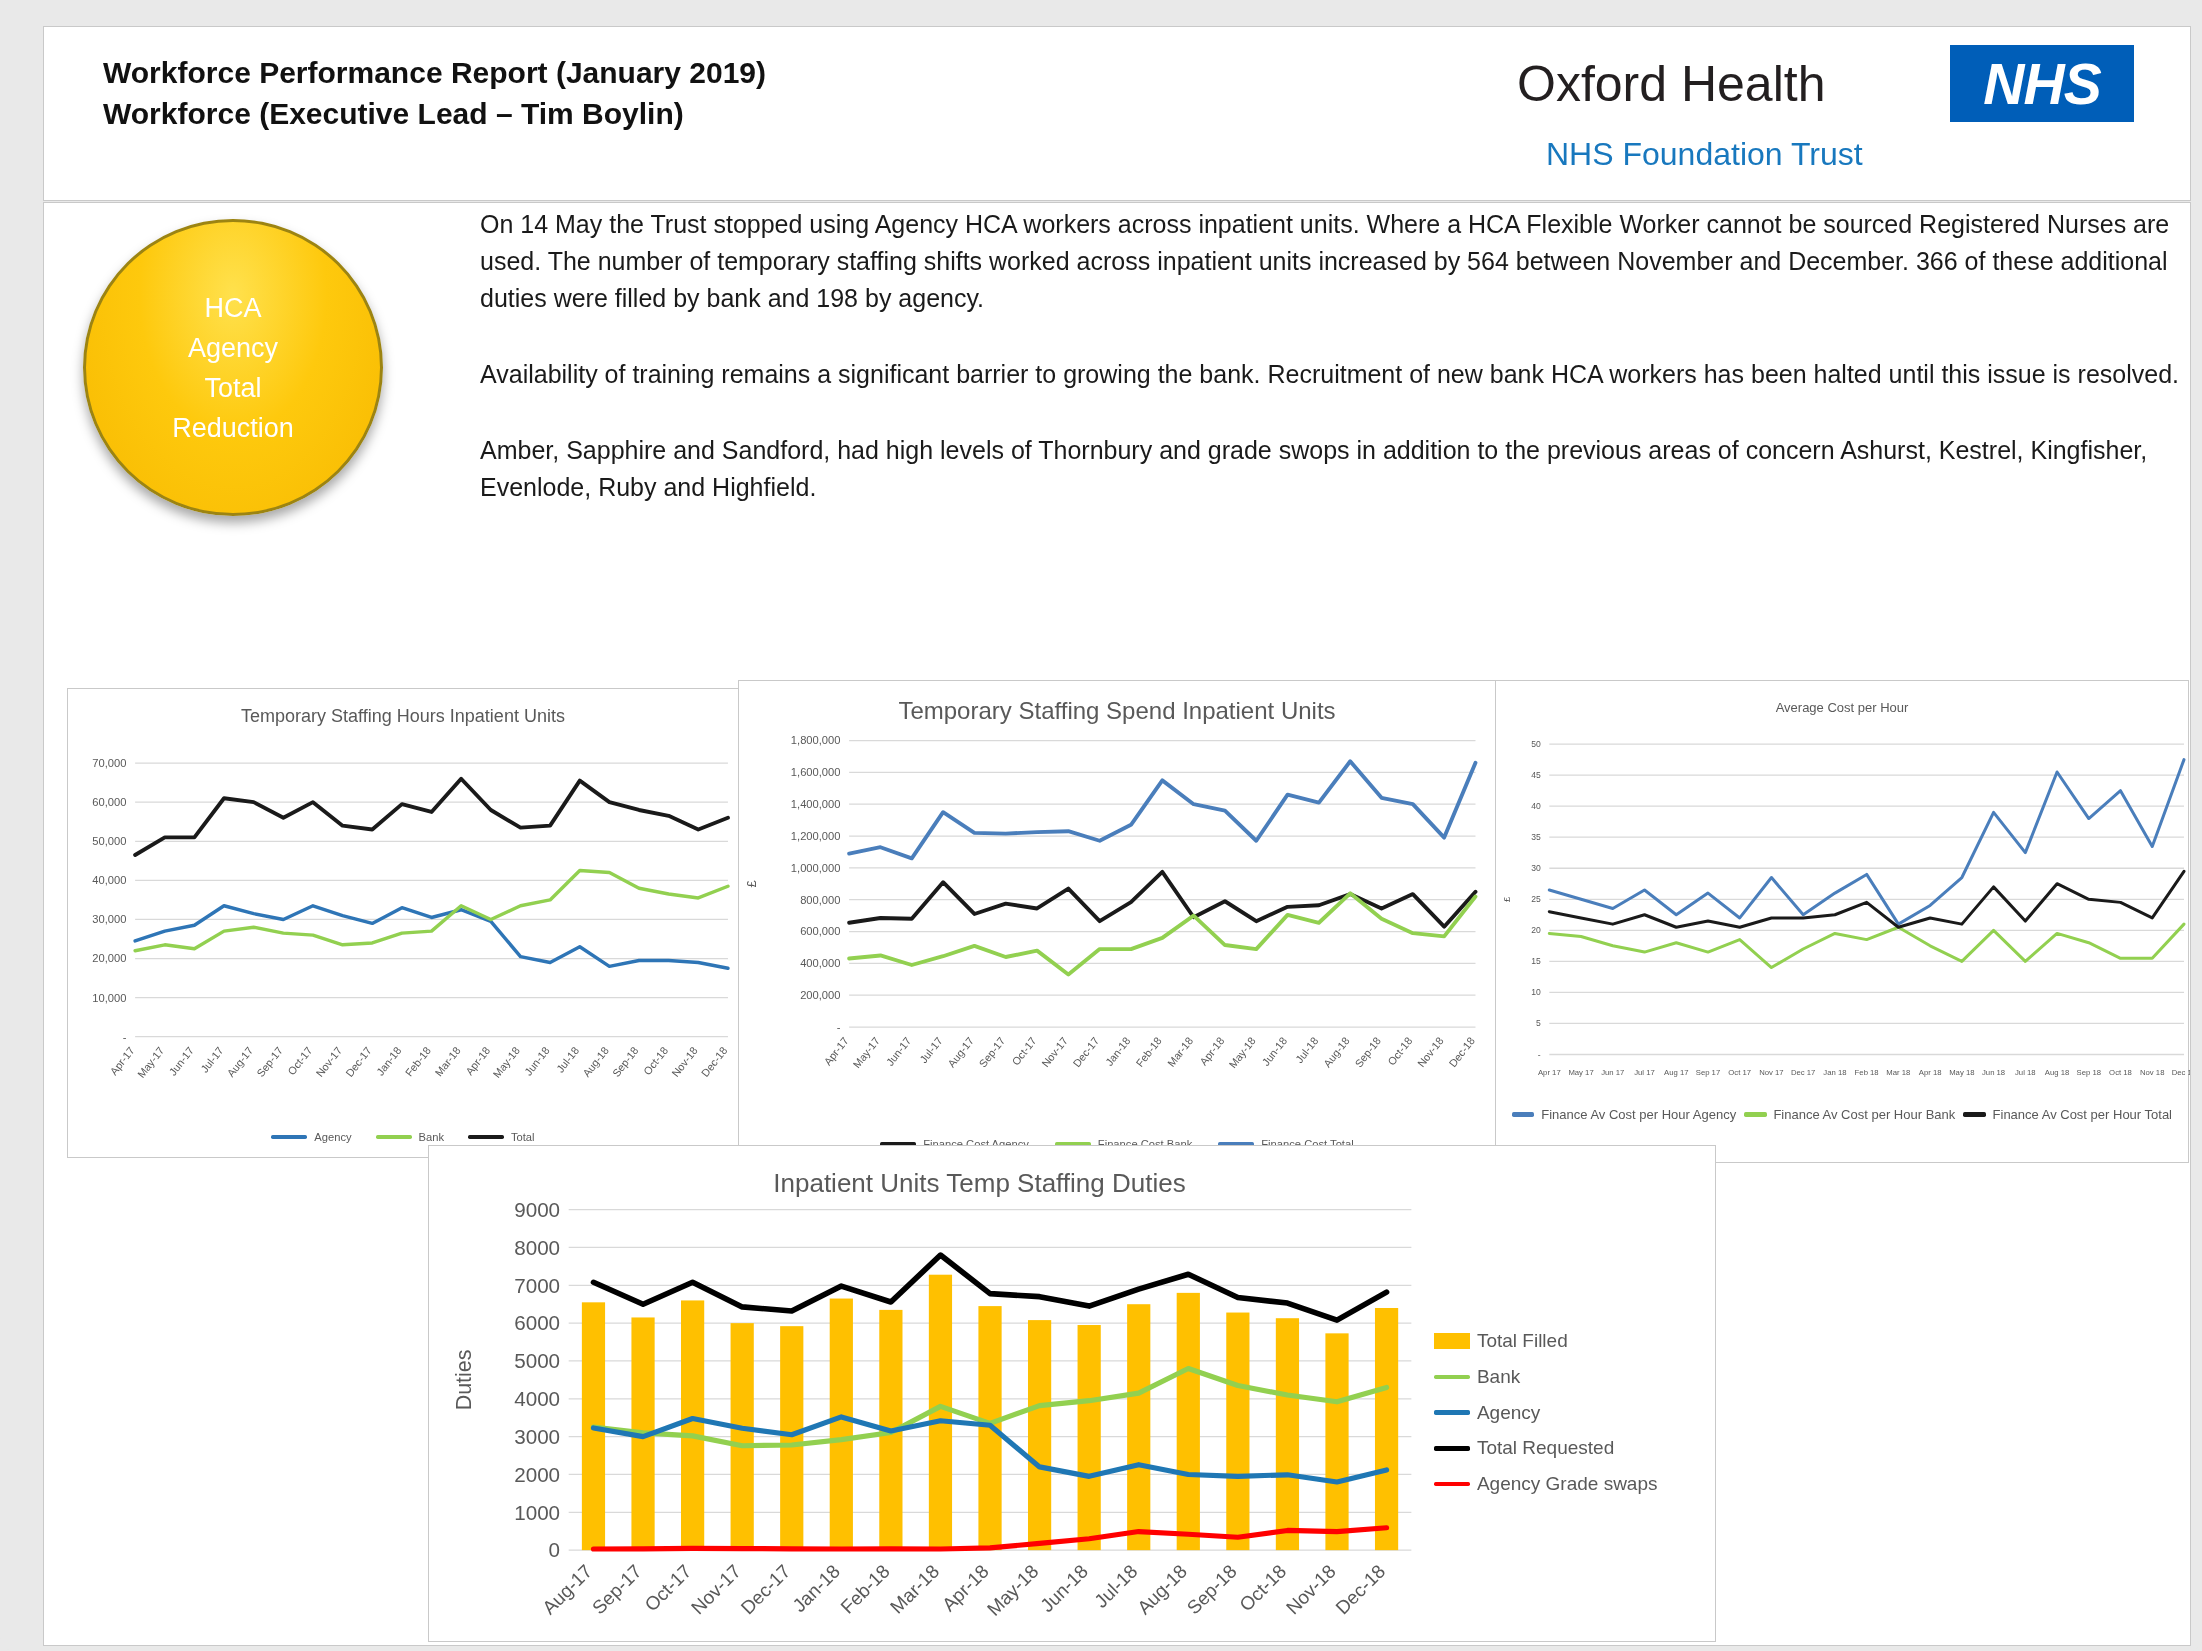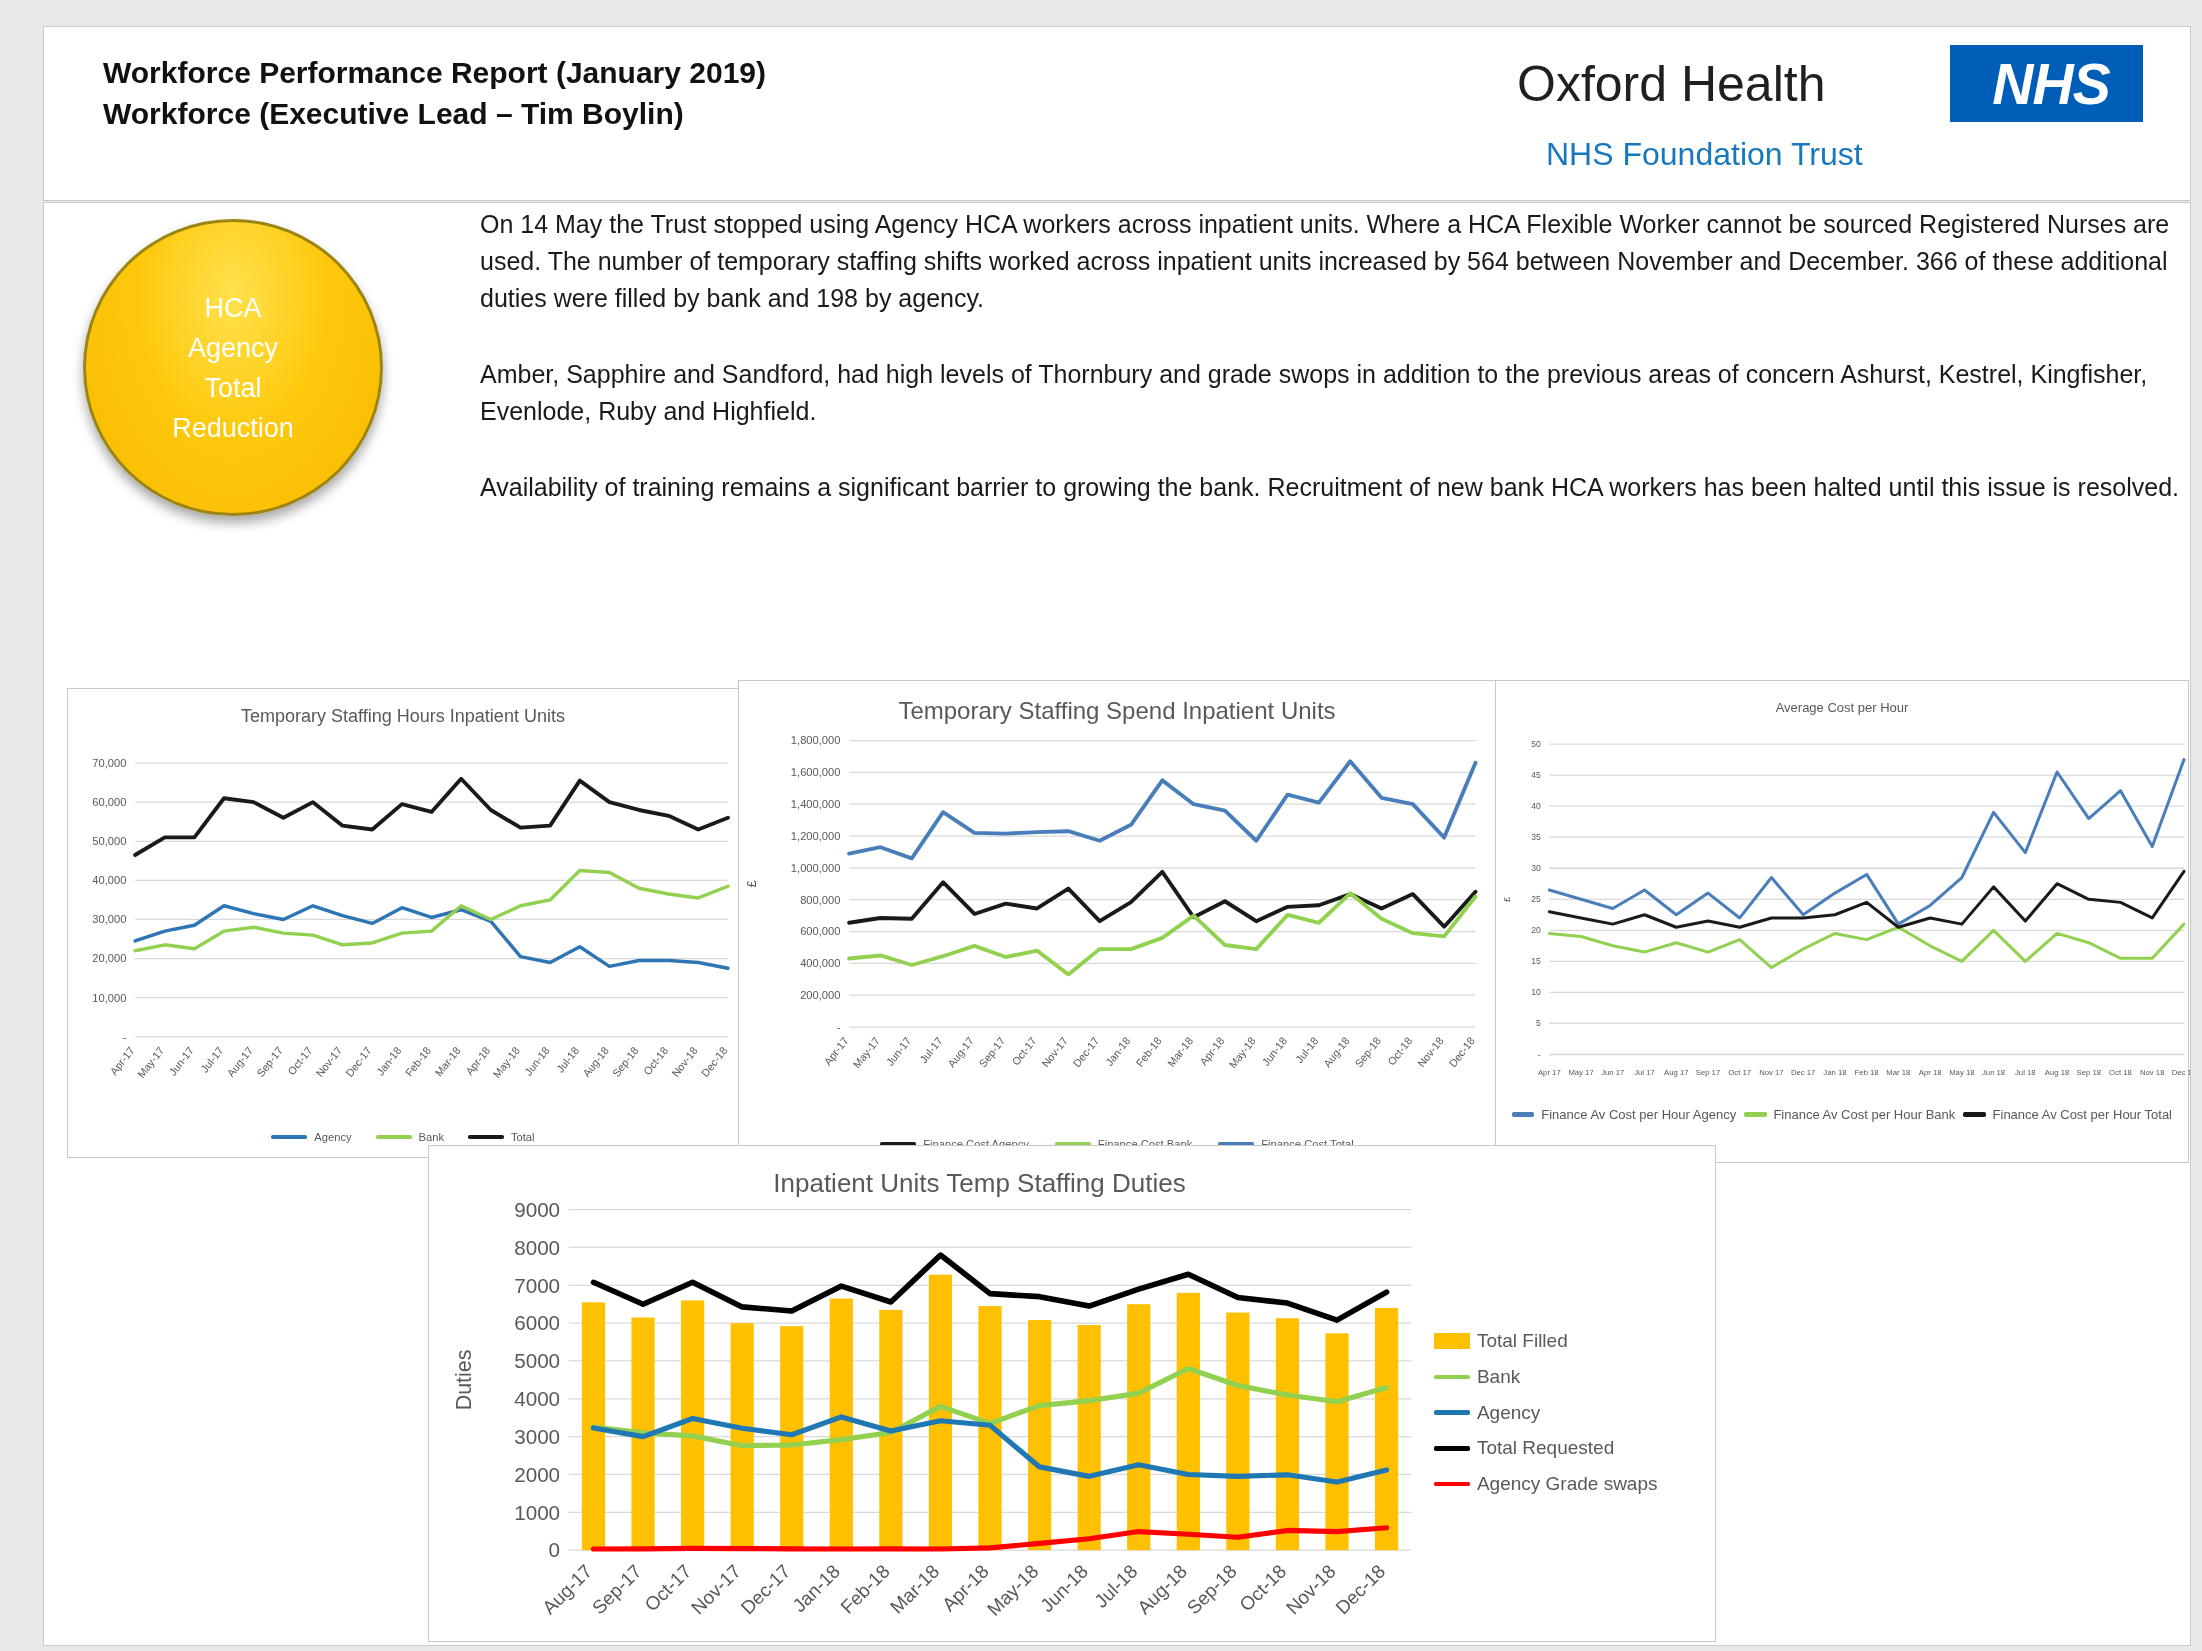--- a/index.html
+++ b/index.html
@@ -4,21 +4,21 @@
 <style>
   html,body{margin:0;padding:0;background:#e9e9e9;font-family:"Liberation Sans",sans-serif;}
   .page{position:relative;width:2203px;height:1652px;background:#e9e9e9;overflow:hidden;border-radius:17px;}
   .panel{position:absolute;background:#ffffff;border:1.7px solid #c9c9c9;box-sizing:border-box;}
   .header-panel{left:43px;top:26px;width:2148px;height:175px;}
   .body-panel{left:43px;top:202px;width:2148px;height:1444px;}
   .report-title{position:absolute;left:103px;top:52px;font-size:30px;font-weight:700;color:#111;line-height:41px;}
   .logo-org{position:absolute;left:1517px;top:55px;font-size:50px;color:#231f20;letter-spacing:0px;}
   .nhs-box{position:absolute;left:1950px;top:45px;width:184px;height:77px;background:#005EB8;color:#fff;
            font-size:57px;font-weight:700;font-style:italic;display:flex;align-items:center;justify-content:center;
-           letter-spacing:-0.9px;padding-left:9px;}
+           letter-spacing:-0.9px;}
   .logo-trust{position:absolute;left:1546px;top:136px;font-size:32px;color:#1878be;}
   .badge{position:absolute;left:83px;top:219px;width:294px;height:291px;border-radius:50%;
          background:radial-gradient(ellipse at 50% 25%, #ffe14d 0%, #fec90d 45%, #f7b900 100%);
          border:3.4px solid #9c8412;box-shadow:0 6.9px 12px rgba(0,0,0,0.35);
          display:flex;flex-direction:column;align-items:center;justify-content:center;
          color:#fff;font-size:27px;line-height:40px;text-align:center;}
   .paragraphs{position:absolute;left:480px;top:206px;width:1708px;font-size:25px;line-height:37px;color:#1a1a1a;}
   .paragraphs p{margin:0 0 39px 0;}
   .chart-box{position:absolute;background:#fff;border:1.7px solid #c9c9c9;box-sizing:border-box;}
   .chart-title{position:absolute;left:0;right:0;text-align:center;color:#595959;}
@@ -49,22 +49,22 @@
 
   <div class="badge">
     <div>HCA</div>
     <div>Agency</div>
     <div>Total</div>
     <div>Reduction</div>
   </div>
 
   <div class="paragraphs">
     <p>On 14 May the Trust stopped using Agency HCA workers across inpatient units.  Where a HCA Flexible Worker cannot be sourced Registered Nurses are used.    The number of temporary staffing shifts worked across inpatient units increased by 564 between November and December.  366 of these additional duties were filled by bank and 198 by agency.</p>
+    <p>Availability of training remains a significant barrier to growing the bank.  Recruitment of new bank HCA workers has been halted until this issue is resolved.</p>
     <p>Amber, Sapphire and Sandford, had high levels of Thornbury and grade swops in addition to the previous areas of concern Ashurst, Kestrel, Kingfisher, Evenlode, Ruby and Highfield.</p>
-    <p>Availability of training remains a significant barrier to growing the bank.  Recruitment of new bank HCA workers has been halted until this issue is resolved.</p>
   </div>
 
   <div class="chart-box" id="chart-0" style="left:67px;top:688px;width:672px;height:470px;">
     <div class="chart-title" style="top:17px;font-size:18px;">Temporary Staffing Hours Inpatient Units</div>
     <svg id="svg-0" class="chart-svg" width="672" height="470" viewBox="0 0 781 546">
         <line x1="78" y1="404" x2="767" y2="404" stroke="#d9d9d9" stroke-width="1.5"></line>
         <text x="68" y="408.55" text-anchor="end" fill="#595959" font-size="13" font-family="&quot;Liberation Sans&quot;,sans-serif">-</text>
         <line x1="78" y1="358.57142857142856" x2="767" y2="358.57142857142856" stroke="#d9d9d9" stroke-width="1.5"></line>
         <text x="68" y="363.12142857142857" text-anchor="end" fill="#595959" font-size="13" font-family="&quot;Liberation Sans&quot;,sans-serif">10,000</text>
         <line x1="78" y1="313.14285714285717" x2="767" y2="313.14285714285717" stroke="#d9d9d9" stroke-width="1.5"></line>

